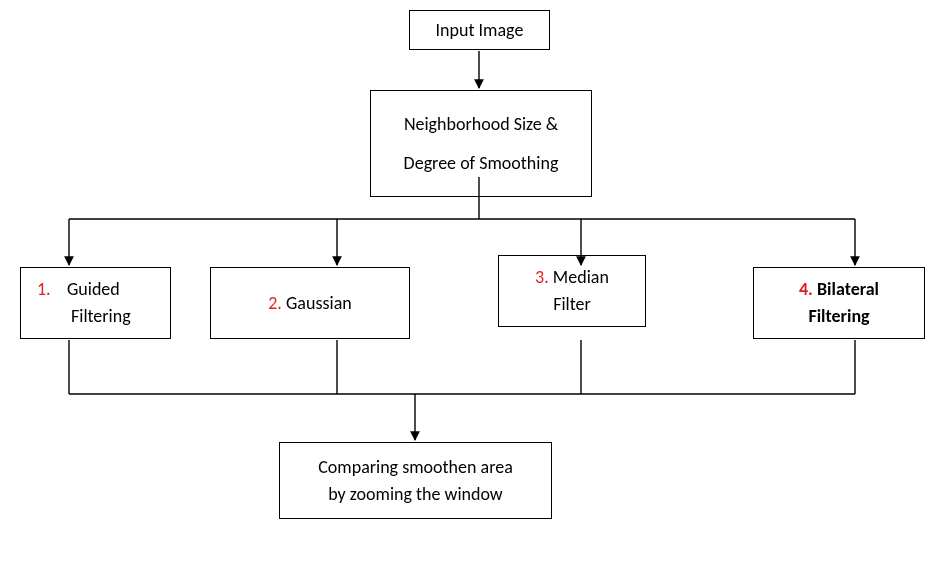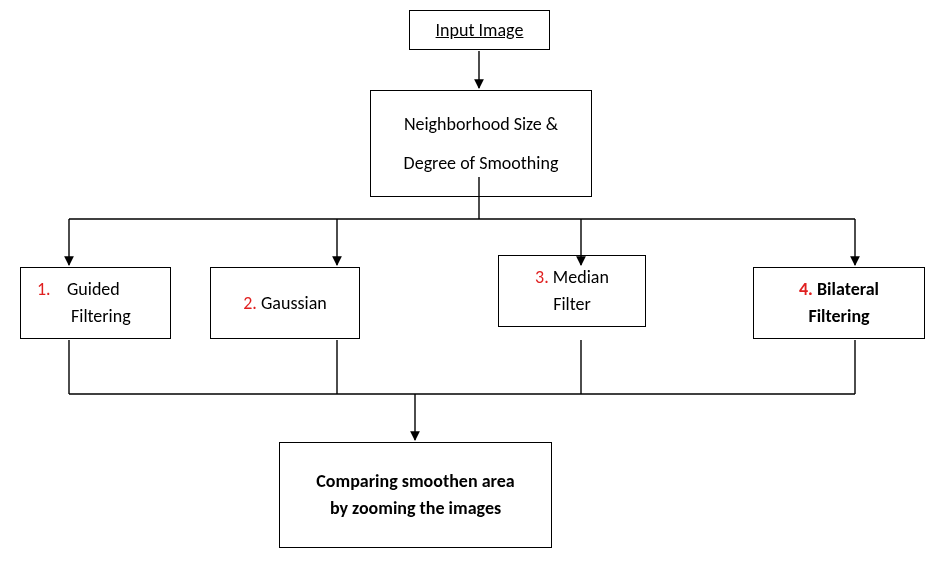--- a/index.html
+++ b/index.html
@@ -33,39 +33,39 @@
     top: 0;
     left: 0;
     width: 928px;
     height: 569px;
     pointer-events: none;
   }
 </style>
 </head>
 <body>
 
-<div class="box" style="left:409px; top:10px; width:141px; height:40px;text-decoration:underline;">
+<div class="box" style="left:409px; top:10px; width:141px; height:40px;">
   <span>Input Image</span>
 </div>
 
 <div class="box" style="left:370px; top:90px; width:222px; height:107px;">
   <span>Neighborhood Size &amp;</span>
   <span style="height:12px"></span>
   <span>Degree of Smoothing</span>
 </div>
 
 <div class="box" style="left:20px; top:267px; width:151px; height:72px; text-align:left; align-items:flex-start; padding-left:16px;">
   <div>
     <span class="num">1.</span>
     <span>&nbsp;&nbsp;&nbsp;</span><span>Guided</span>
   </div>
   <div style="padding-left:34px;">Filtering</div>
 </div>
 
-<div class="box" style="left:210px; top:267px; width:150px; height:72px;">
+<div class="box" style="left:210px; top:267px; width:200px; height:72px;">
   <div>
     <span class="num">2.</span>
     <span> Gaussian</span>
   </div>
 </div>
 
 <div class="box" style="left:498px; top:255px; width:148px; height:72px;">
   <div>
     <span class="num">3.</span>
     <span> Median</span>
@@ -74,23 +74,23 @@
 </div>
 
 <div class="box" style="left:753px; top:267px; width:172px; height:72px;font-weight:bold;">
   <div>
     <span class="num">4.</span>
     <span> Bilateral</span>
   </div>
   <div>Filtering</div>
 </div>
 
-<div class="box" style="left:279px; top:442px; width:273px; height:106px;font-weight:bold;">
+<div class="box" style="left:279px; top:442px; width:273px; height:77px;">
   <span>Comparing smoothen area</span>
-  <span>by zooming the images</span>
+  <span>by zooming the window</span>
 </div>
 
 <svg class="connector">
   <defs>
     <marker id="arrow" viewBox="0 0 10 10" refX="9" refY="5" markerWidth="7" markerHeight="7" orient="auto-start-reverse">
       <path d="M 0 0 L 10 5 L 0 10 z" fill="#000"></path>
     </marker>
   </defs>
 
   <line x1="479" y1="51" x2="479" y2="88" stroke="#000" stroke-width="1.4" marker-end="url(#arrow)"></line>

